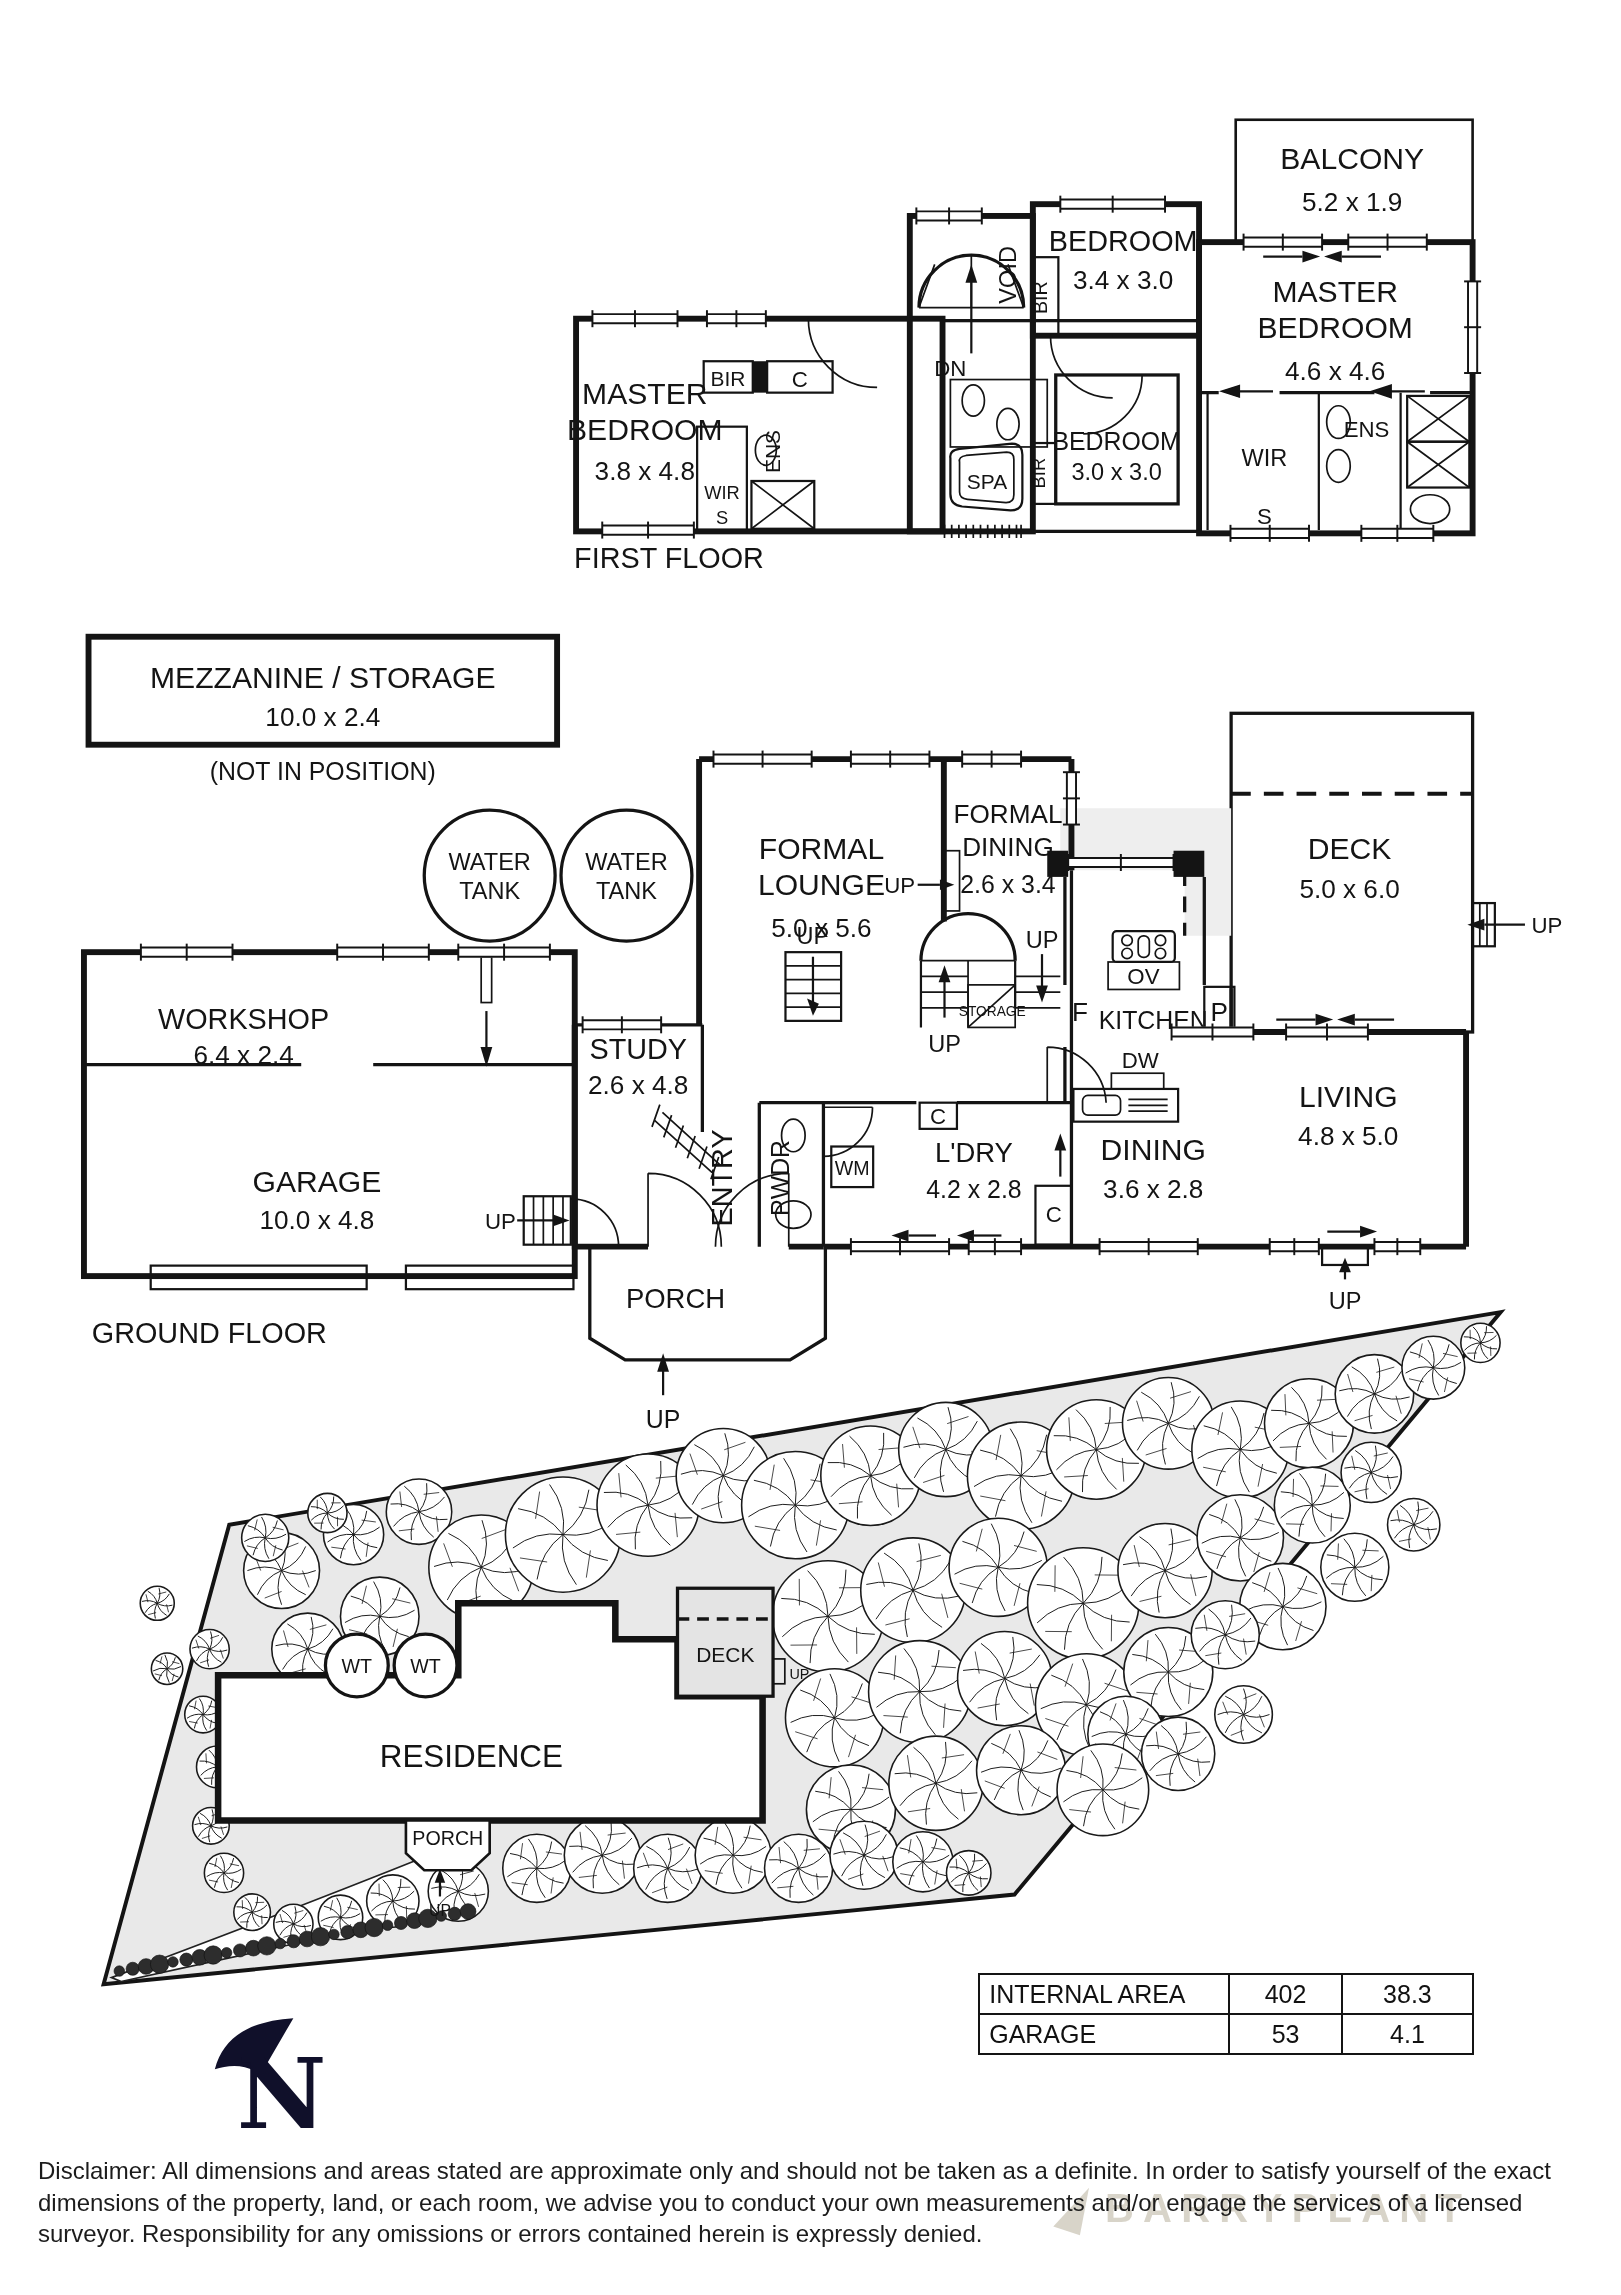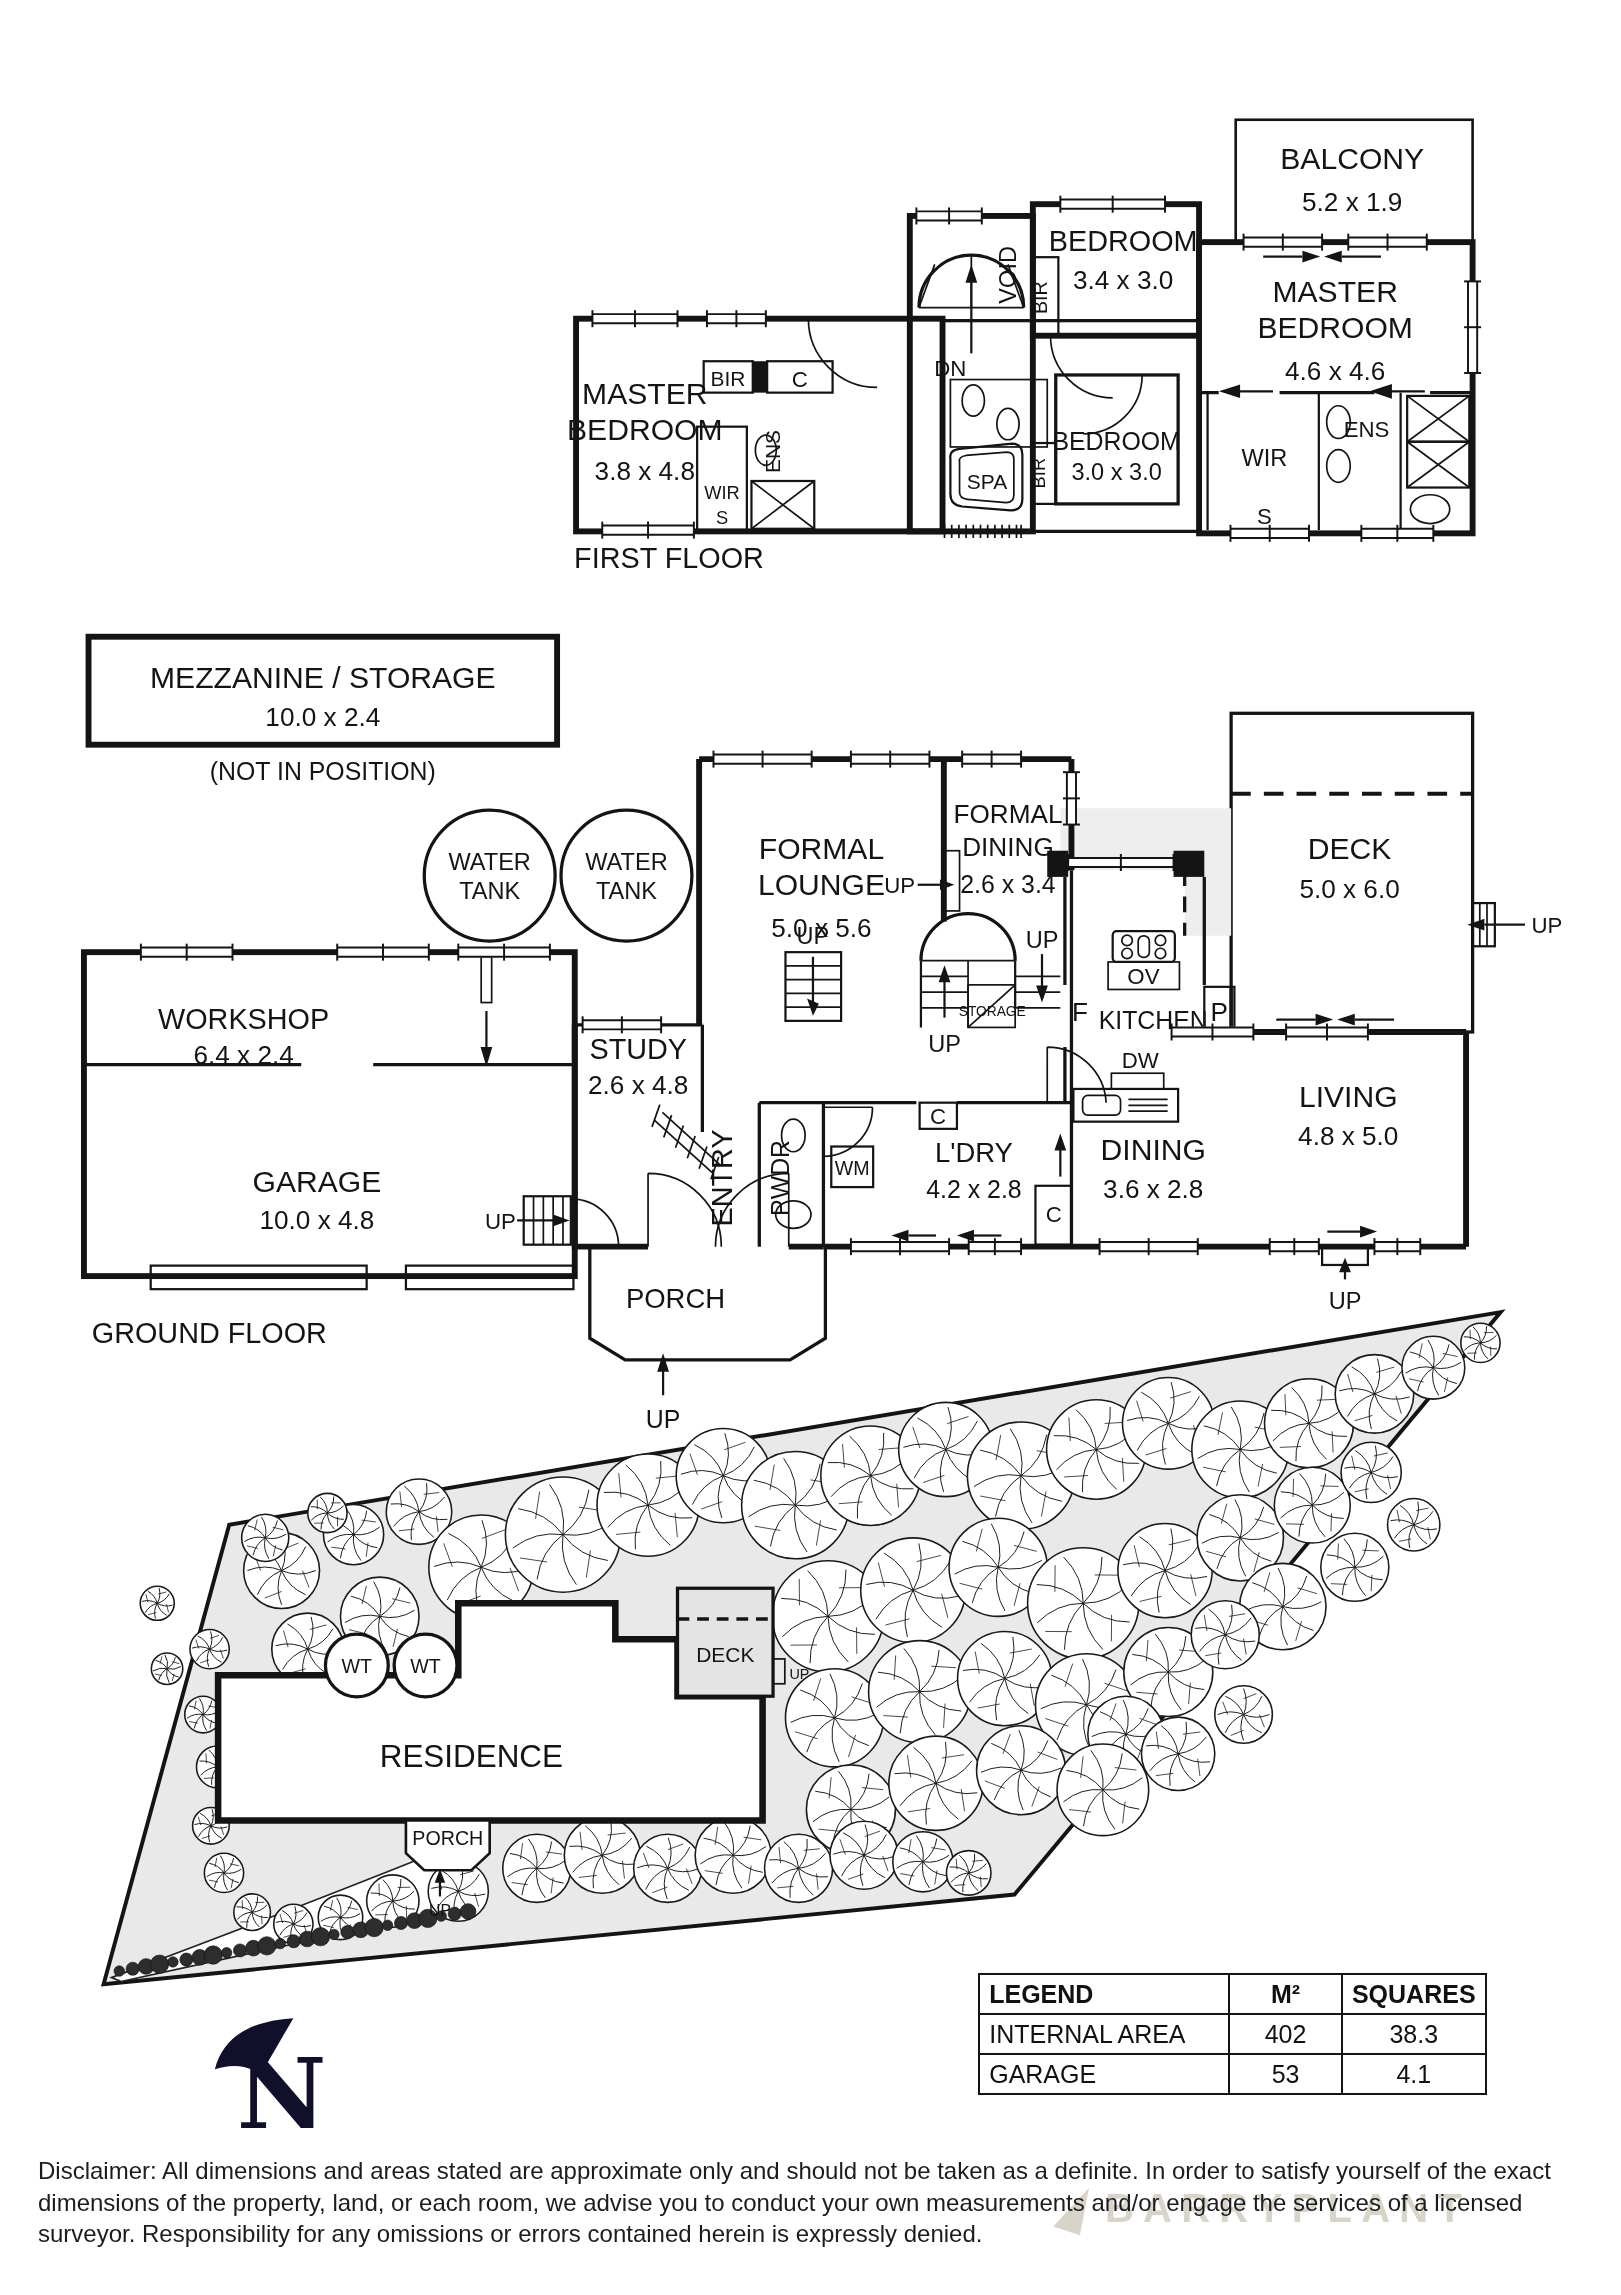--- a/index.html
+++ b/index.html
@@ -1379,25 +1379,20 @@
         <line x1="1624" y1="1180" x2="1650" y2="1180" stroke="#141414" stroke-width="3"></line>
         <line x1="1624" y1="1220" x2="1650" y2="1220" stroke="#141414" stroke-width="3"></line>
         <line x1="1624" y1="1260" x2="1650" y2="1260" stroke="#141414" stroke-width="3"></line>
       </g>
 </svg>
 
 
 <div id="legend">
   <table>
     <tbody>
-          <tr>
-      <th class="cname">LEGEND</th>
-      <th class="cnum">M²</th>
-      <th class="csq">SQUARES</th>
-    </tr>
     <tr>
       <td class="cname">INTERNAL AREA</td>
       <td class="cnum">402</td>
       <td class="csq">38.3</td>
     </tr>
     <tr>
       <td class="cname">GARAGE</td>
       <td class="cnum">53</td>
       <td class="csq">4.1</td>
     </tr>

